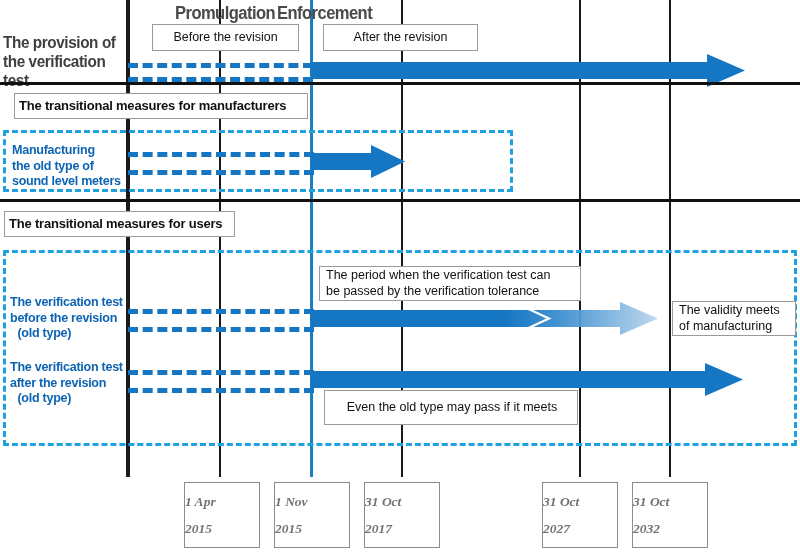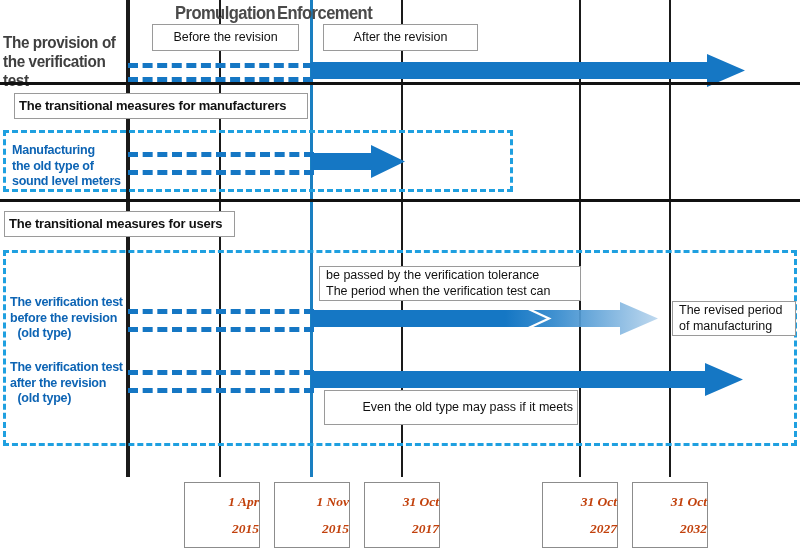--- a/index.html
+++ b/index.html
@@ -113,24 +113,24 @@
   
   .datechip{
     position:absolute;
     box-sizing:border-box;
     border:1px solid #8c8c8c;
     background:#ffffff;
     font-family:"Liberation Serif", serif;
     font-style:italic;
     font-weight:bold;
     font-size:13.5px;
-    color:#c2410c;
+    color:#737373;
     display:flex;
     flex-direction:column;
-    align-items:flex-end;
+    align-items:flex-start;
     justify-content:center;
     line-height:2.0;
   }
   .datechip span{display:block;}
 </style>
 </head>
 <body>
 
 <div id="stage">
 
@@ -189,22 +189,22 @@
 
   <div class="dashbox" style="left:3px;top:250px;width:794px;height:196px;"></div>
 
   <div class="bluelabel" style="left:10px;top:294px;width:130px;">
     <div>The verification test</div>
     <div>before the revision</div>
     <div style="padding-left:8px;">(old type)</div>
   </div>
 
   <div class="wbox" style="left:319px;top:266px;width:262px;height:35px;flex-direction:column;align-items:flex-start;padding-left:6px;text-align:left;">
+    <span>The period when the verification test can</span>
     <span>be passed by the verification tolerance</span>
-    <span>The period when the verification test can</span>
   </div>
 
   <div class="dashline" style="left:128px;top:309px;width:186px;"></div>
   <div class="dashline" style="left:128px;top:327px;width:186px;"></div>
 
   <div class="arrow" style="left:311px;top:302px;">
     <svg width="347" height="33" viewBox="0 0 347 33">
       <defs>
         <linearGradient id="fadeblue" x1="0" y1="0" x2="1" y2="0">
           <stop offset="0%" stop-color="#1577c4" stop-opacity="1"></stop>
@@ -212,40 +212,40 @@
           <stop offset="70%" stop-color="#2f87cc" stop-opacity="0.92"></stop>
           <stop offset="100%" stop-color="#bcd7ee" stop-opacity="0.95"></stop>
         </linearGradient>
       </defs>
       <polygon points="0,8 309,8 309,0 347,16.5 309,33 309,25 0,25" fill="url(#fadeblue)"></polygon>
       <polyline points="211,4 238,16.5 211,29" fill="none" stroke="#ffffff" stroke-width="2.2"></polyline>
     </svg>
   </div>
 
   <div class="wbox" style="left:672px;top:301px;width:124px;height:35px;flex-direction:column;align-items:flex-start;padding-left:6px;text-align:left;">
-    <span>The revised period</span>
+    <span>The validity meets</span>
     <span>of manufacturing</span>
   </div>
 
   <div class="bluelabel" style="left:10px;top:359px;width:130px;">
     <div>The verification test</div>
     <div>after the revision</div>
     <div style="padding-left:8px;">(old type)</div>
   </div>
 
   <div class="dashline" style="left:128px;top:370px;width:186px;"></div>
   <div class="dashline" style="left:128px;top:388px;width:186px;"></div>
 
   <div class="arrow" style="left:311px;top:363px;">
     <svg width="432" height="33" viewBox="0 0 432 33">
       <polygon points="0,8 394,8 394,0 432,16.5 394,33 394,25 0,25" fill="#1577c4"></polygon>
     </svg>
   </div>
 
-  <div class="wbox" style="left:324px;top:390px;width:254px;height:35px;flex-direction:column;align-items:flex-end;padding-left:6px;text-align:left;">
+  <div class="wbox" style="left:324px;top:390px;width:254px;height:35px;flex-direction:column;align-items:center;padding-left:6px;text-align:left;">
     <span>Even the old type may pass if it meets</span>
   </div>
 
   <div class="datechip" style="left:184px;top:482px;width:76px;height:66px;">
     <span>1 Apr</span>
     <span>2015</span>
   </div>
   <div class="datechip" style="left:274px;top:482px;width:76px;height:66px;">
     <span>1 Nov</span>
     <span>2015</span>

